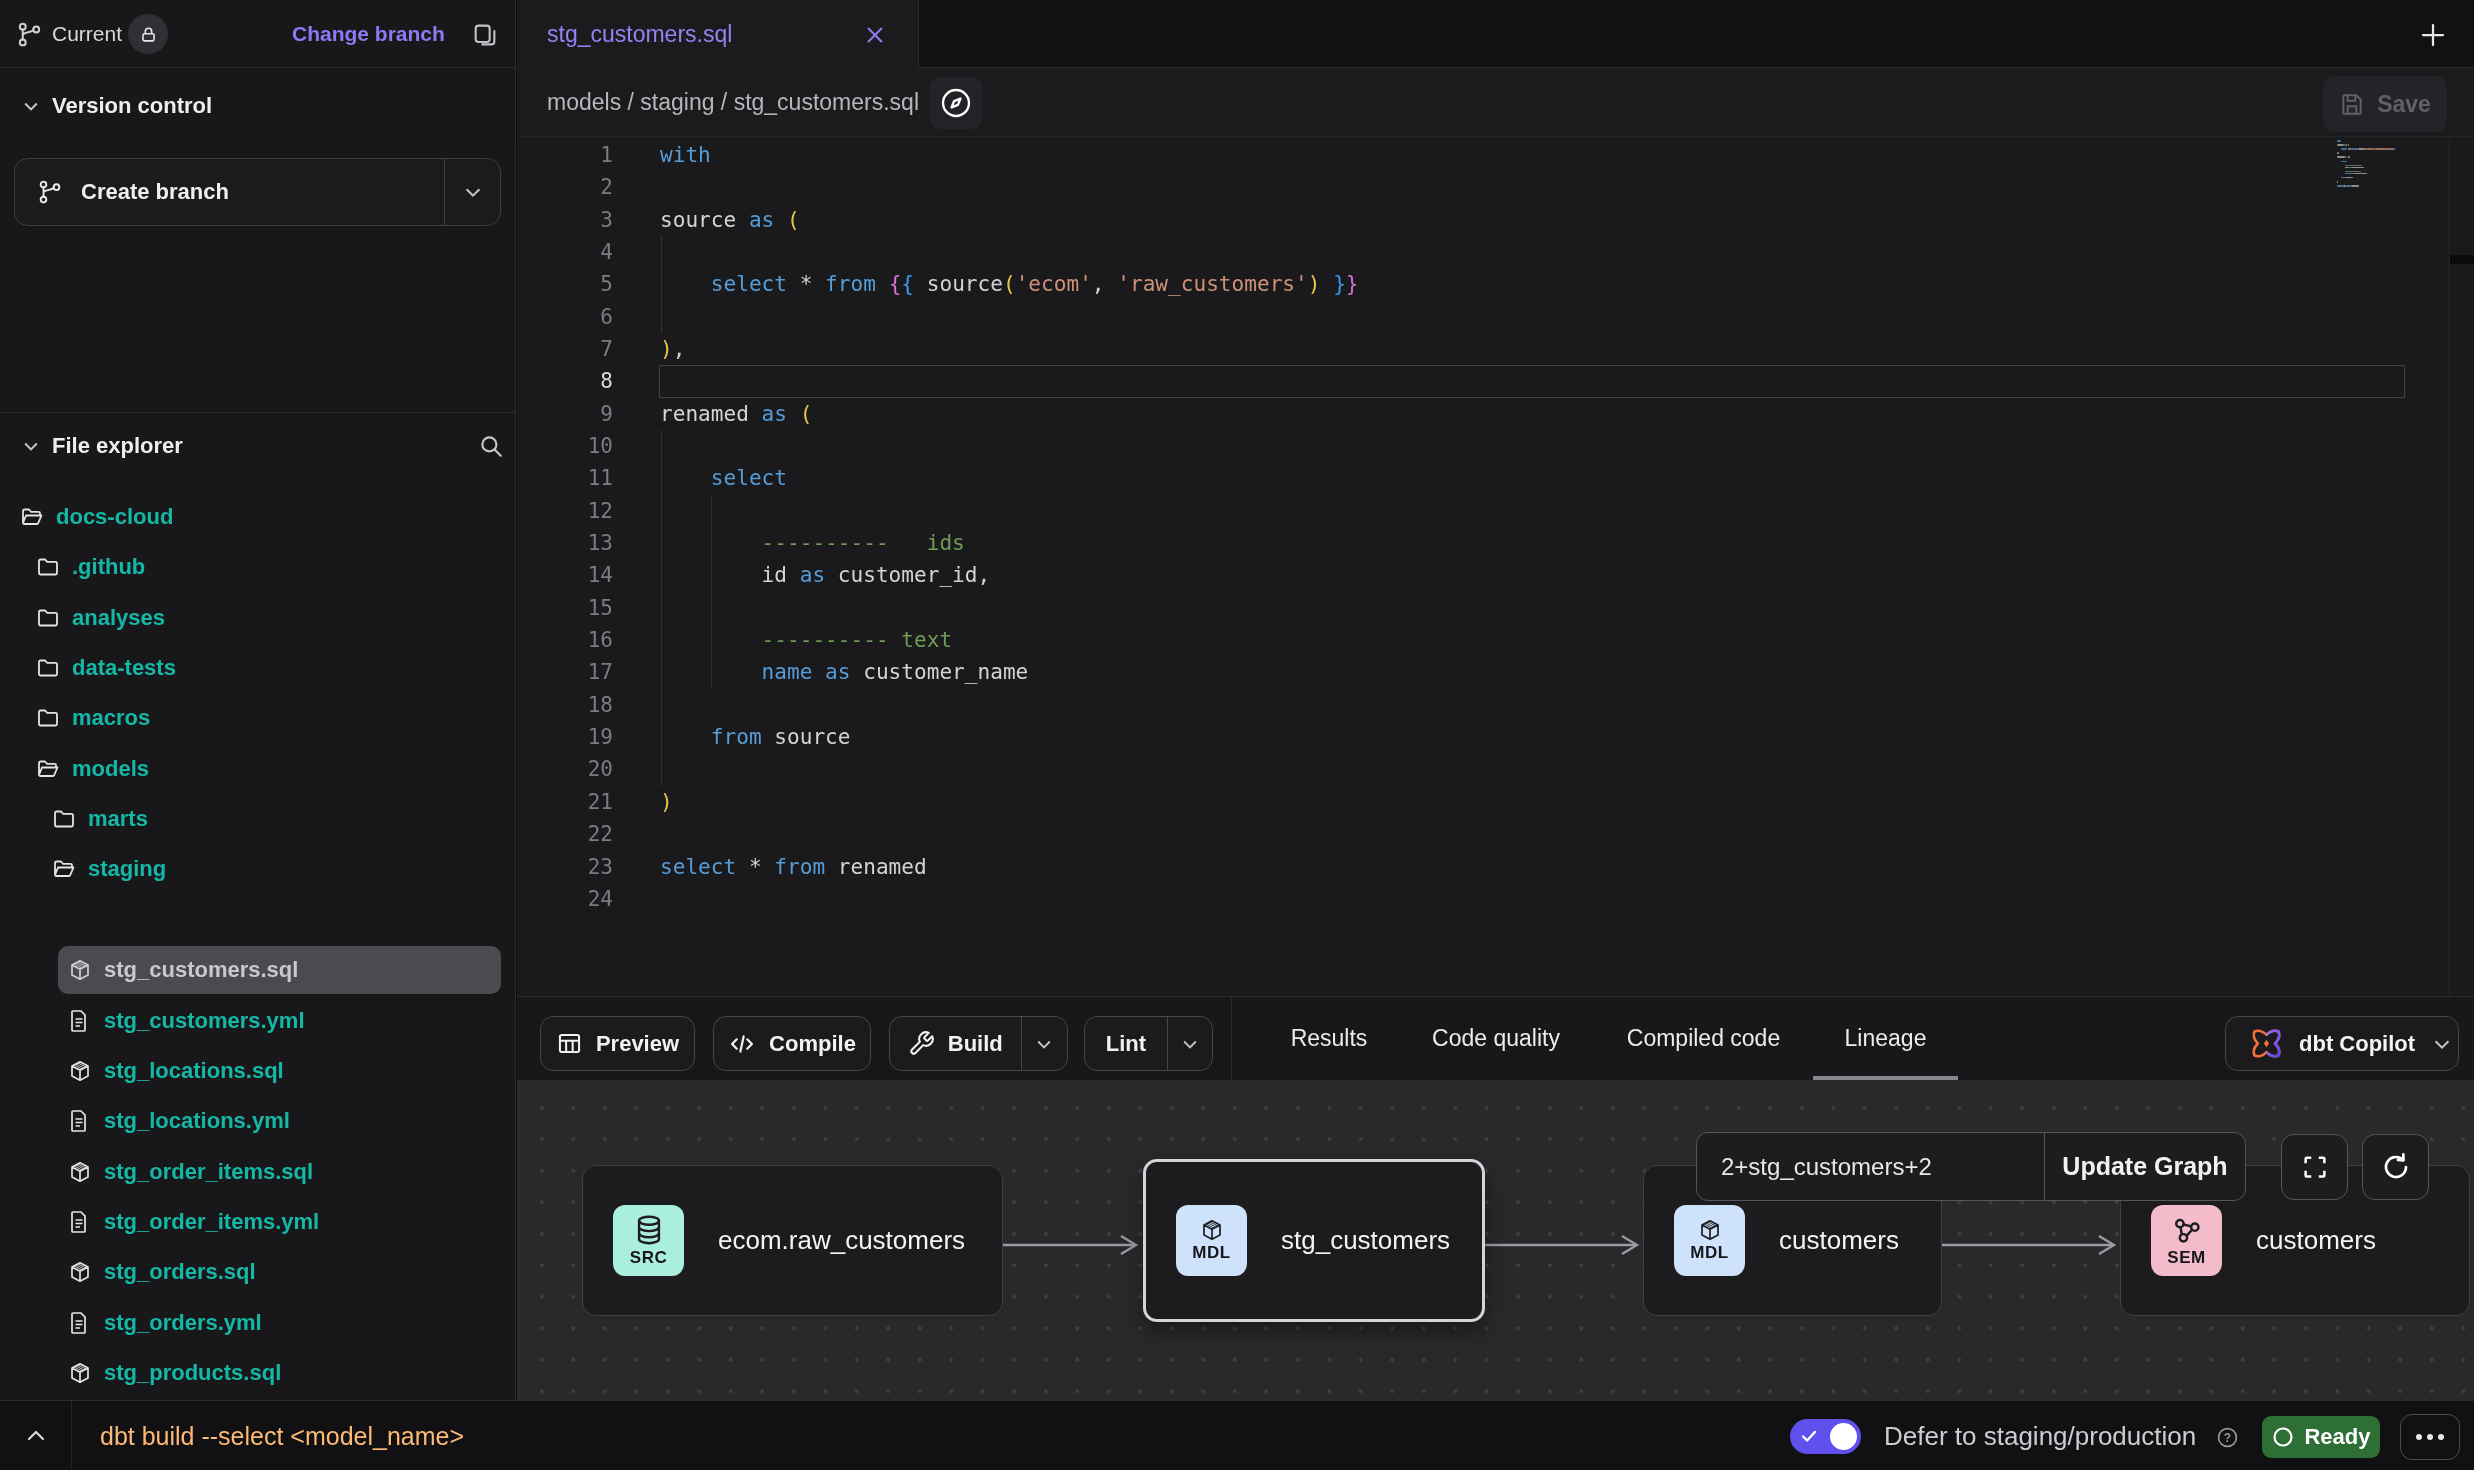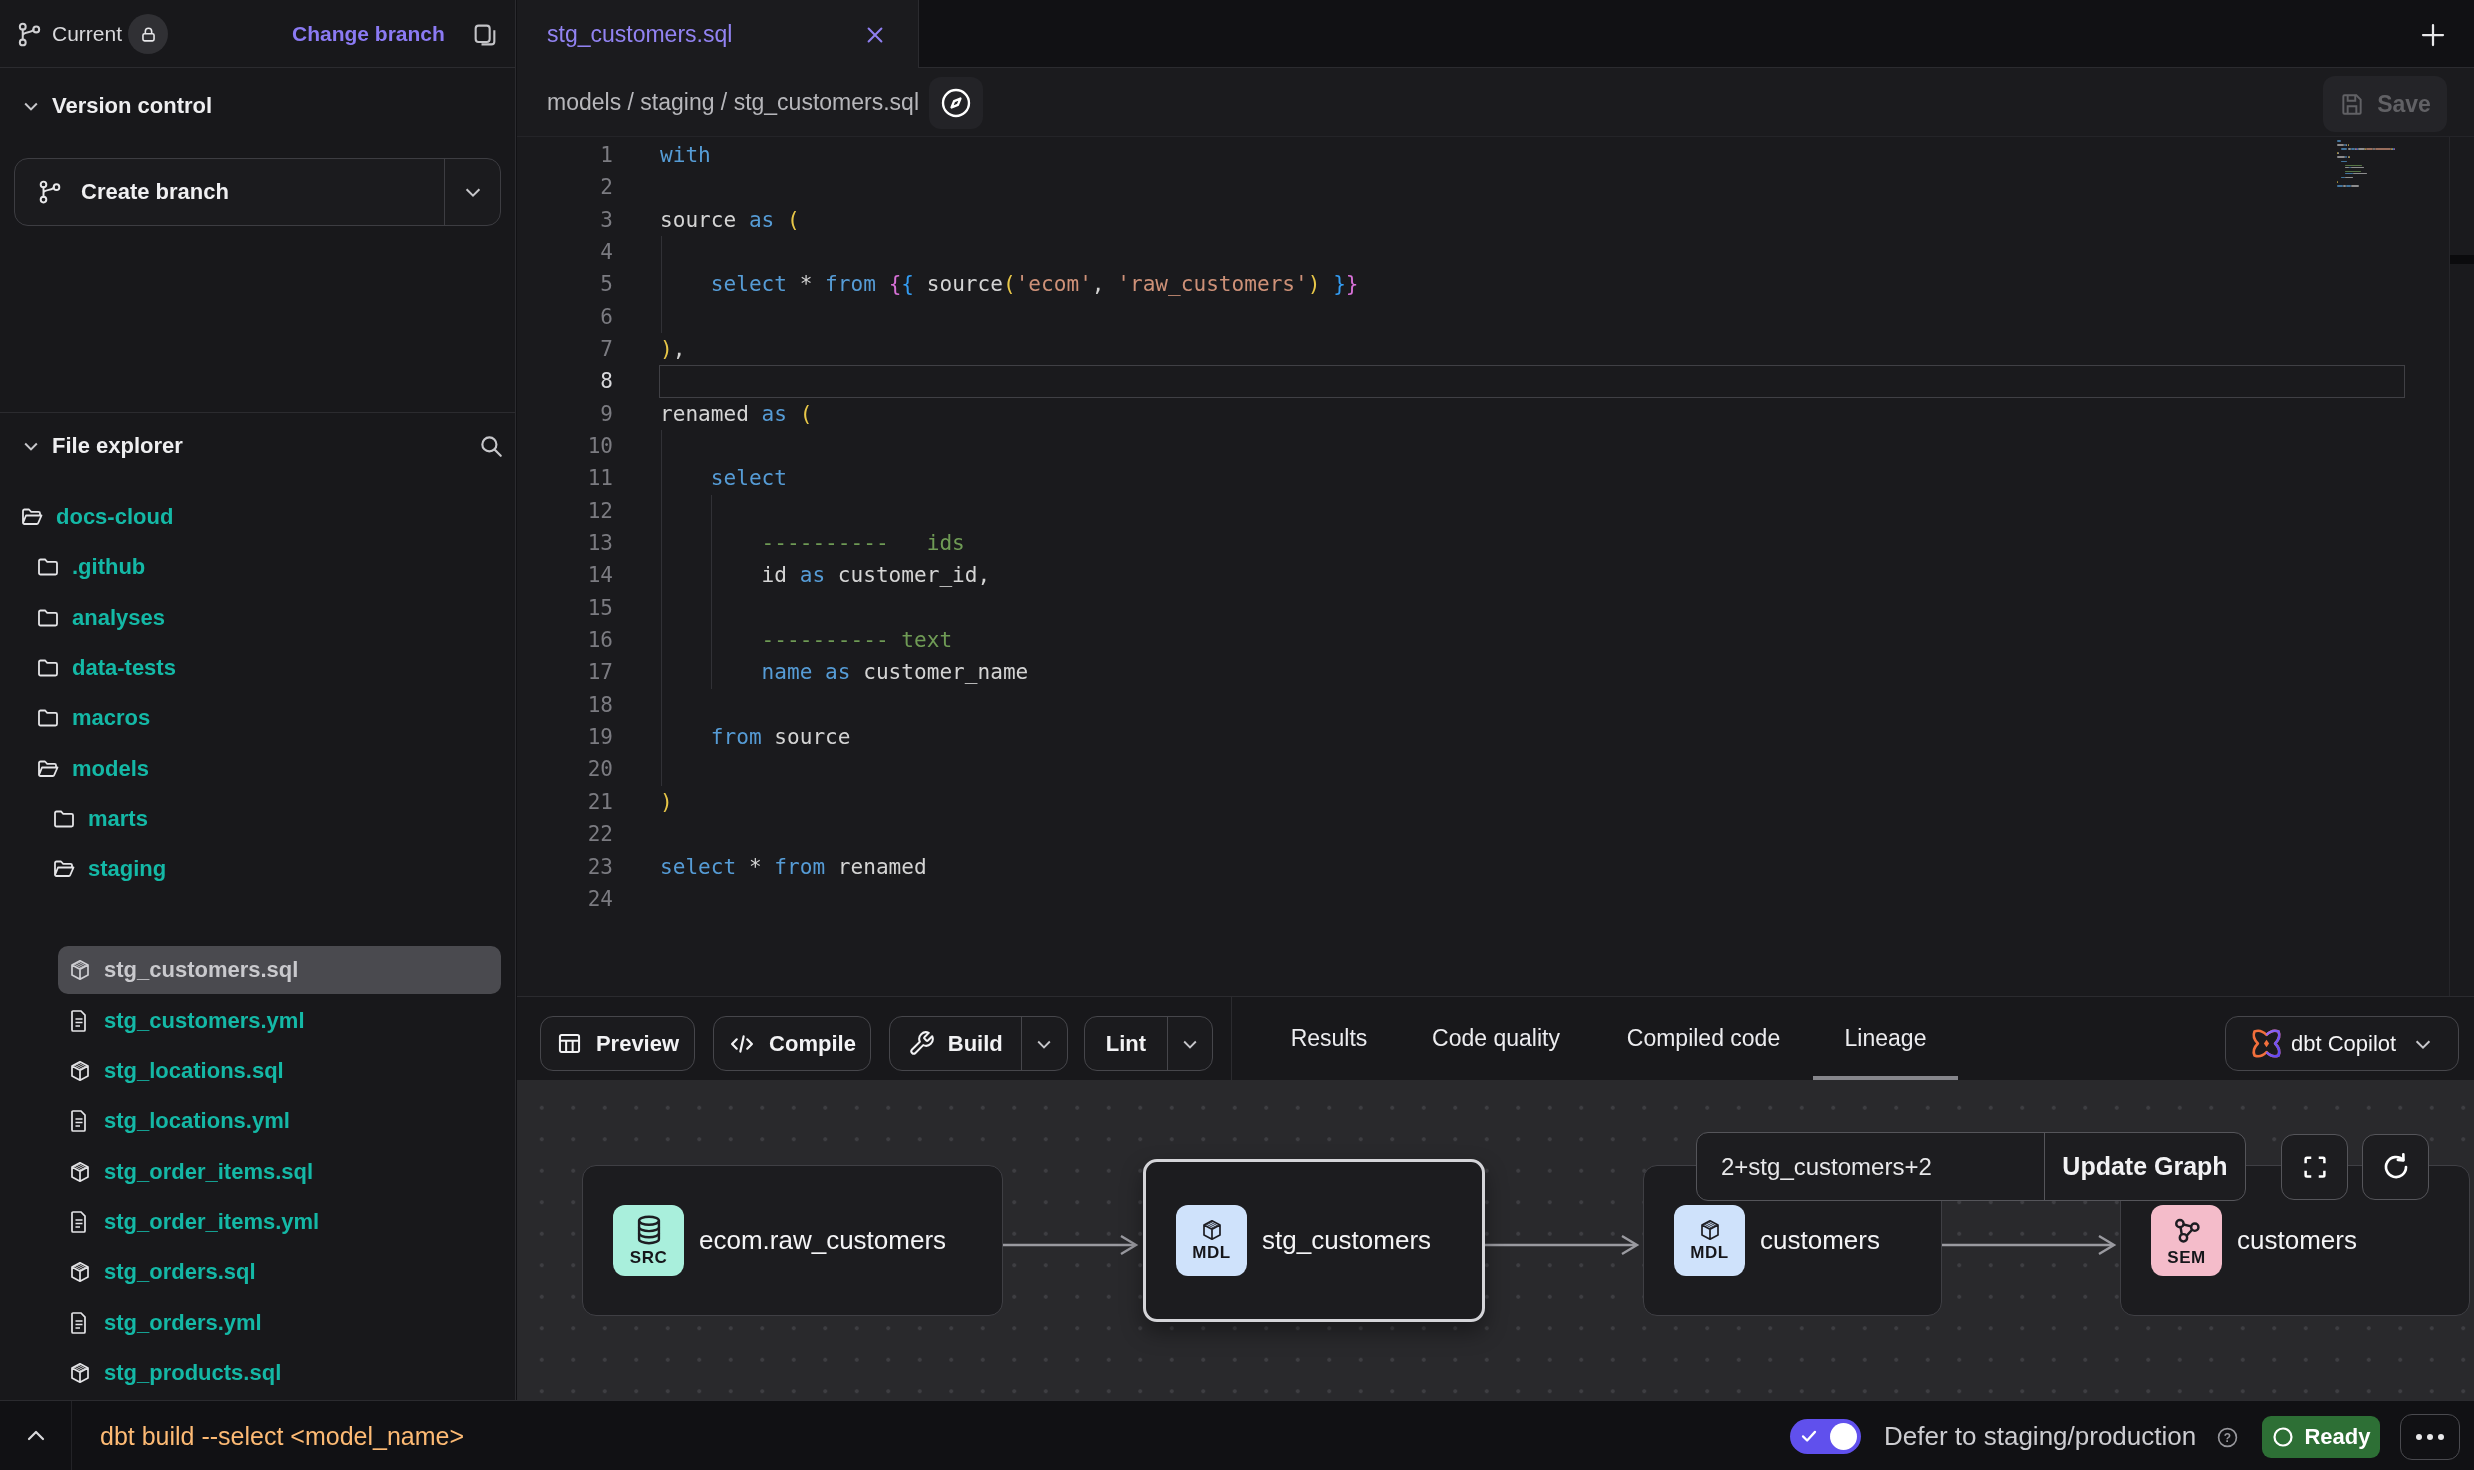--- a/index.html
+++ b/index.html
@@ -82,30 +82,30 @@
   .toolbar { position:absolute; left:0; top:996px; width:100%; height:84px; background:#18181b; border-top:1px solid #2b2b2f; }
   .tb-btn { position:absolute; top:19px; height:55px; border:1px solid #46464b; border-radius:13px; display:flex; align-items:center; justify-content:center; gap:13px; color:#f2f2f4; font-size:22px; font-weight:600; cursor:pointer; background:#1b1b1e; }
   .tb-split { position:absolute; top:19px; height:55px; border:1px solid #46464b; border-radius:13px; display:flex; background:#1b1b1e; }
   .tb-split .seg-main { display:flex; align-items:center; justify-content:center; gap:13px; color:#f2f2f4; font-size:22px; font-weight:600; cursor:pointer; height:100%; }
   .tb-split .seg-div { width:1px; height:100%; background:#46464b; }
   .tb-split .seg-chev { display:flex; align-items:center; justify-content:center; cursor:pointer; height:100%; }
   .tb-divider { position:absolute; left:714px; top:0; width:1px; height:84px; background:#2b2b2f; }
   .result-tab { position:absolute; top:0; height:82px; display:flex; align-items:center; justify-content:center; color:#ececef; font-size:23px; font-weight:500; cursor:pointer; }
   .tab-underline { position:absolute; left:1296px; top:79px; width:145px; height:4px; background:#86868c; }
   .copilot-btn { position:absolute; left:1708px; top:19px; width:234px; height:55px; border:1px solid #46464b; border-radius:13px; background:#1b1b1e; display:flex; align-items:center; cursor:pointer; }
-  .copilot-btn span { color:#f4f4f6; font-size:22px; font-weight:400; margin-left:6px; }
+  .copilot-btn span { color:#f4f4f6; font-size:22px; font-weight:700; margin-left:14px; }
   .copilot-btn svg.chev { margin-left:16px; }
 
   .lineage { position:absolute; left:0; top:1080px; width:100%; height:320px; background:#29292c;
     background-image:radial-gradient(circle, #3e3e42 1.7px, transparent 2.2px); background-size:31.5px 31.5px; background-position:9px 12px; }
   .lin-node { position:absolute; background:#1c1c1f; border:1.5px solid #3f3f44; border-radius:14px; display:flex; align-items:center; cursor:pointer; }
   .lin-node.selected { border:3px solid #d4d4d8; box-shadow:0 10px 22px rgba(0,0,0,.38); }
   .lin-badge { width:71px; height:71px; border-radius:12px; margin-left:30px; display:flex; flex-direction:column; align-items:center; justify-content:center; flex:none; }
   .lin-badge span { font-size:17px; font-weight:600; color:#16161a; margin-top:1px; letter-spacing:.5px; }
-  .lin-label { color:#f4f4f6; font-size:26px; font-weight:500; margin-left:15px; white-space:nowrap; }
+  .lin-label { color:#f4f4f6; font-size:26px; font-weight:500; margin-left:34px; white-space:nowrap; }
   .lin-overlay { position:absolute; left:1179px; top:52px; width:550px; height:69px; border:1.5px solid #55555a; border-radius:12px; background:#1d1d20; display:flex; z-index:5; }
   .lin-search { flex:none; width:347px; height:100%; display:flex; align-items:center; padding-left:24px; color:#e8e8ea; font-size:24px; }
   .lin-ov-div { width:1px; height:100%; background:#55555a; }
   .lin-update { flex:1; display:flex; align-items:center; justify-content:center; color:#f2f2f4; font-size:25px; font-weight:600; cursor:pointer; }
   .lin-sqbtn { position:absolute; top:54px; width:67px; height:66px; border:1.5px solid #55555a; border-radius:13px; background:#1d1d20; display:flex; align-items:center; justify-content:center; cursor:pointer; z-index:5; }
 
   svg { display:block; }
 </style>
 </head>
 <body>

